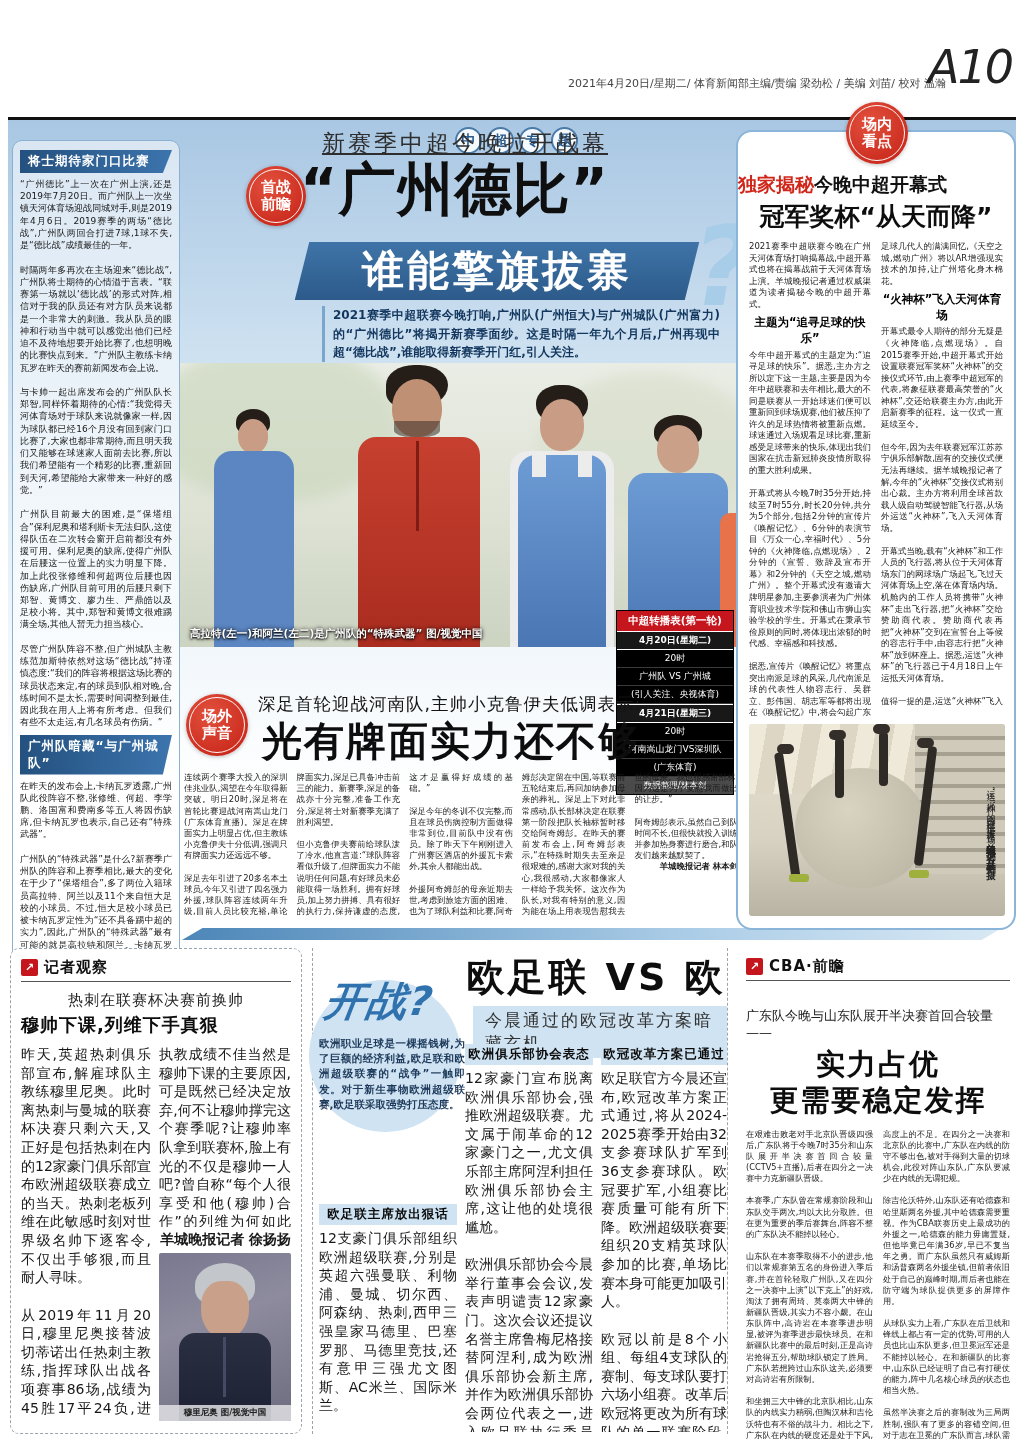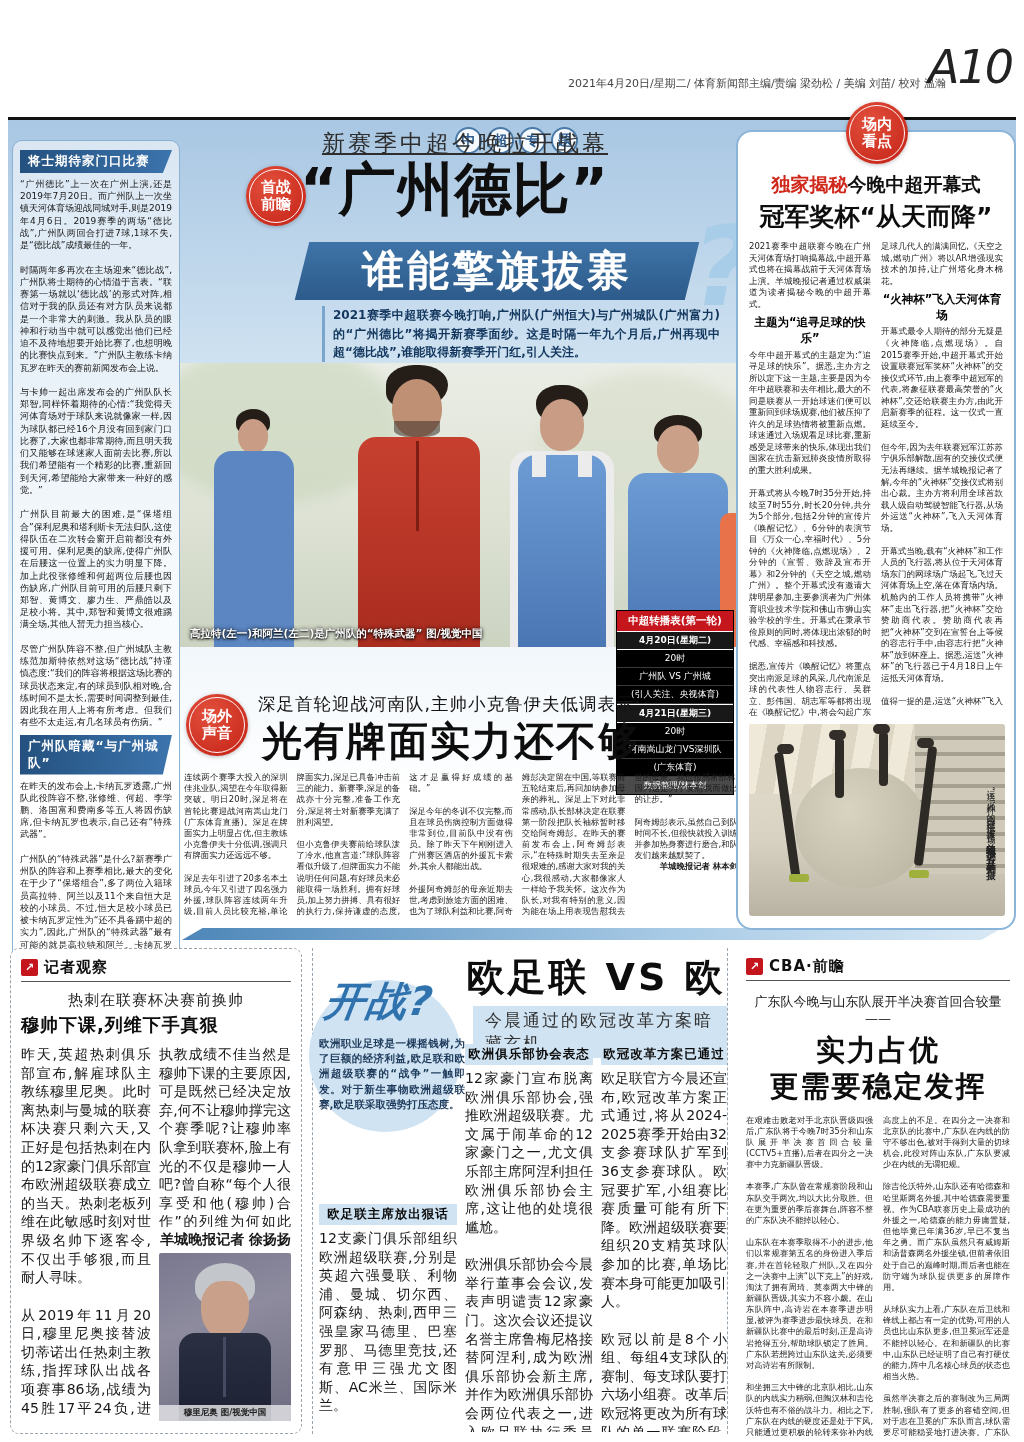--- a/index.html
+++ b/index.html
@@ -60,21 +60,21 @@
   .tv-foot{background:#4a4a4a;padding:2.5px 1px;font-size:8.5px;}
 
   
   .voice-kicker{font-size:17.5px;color:#141414;letter-spacing:1px;}
   .voice-head{font-size:40px;font-weight:900;color:#0d0d0d;letter-spacing:2px;}
   .cols5{column-count:5;column-gap:9px;font-size:8.4px;line-height:1.33;overflow:hidden;}
   .swoosh{background:linear-gradient(90deg,#4c86b8,#a9cbe6 60%,#d9e9f5);clip-path:polygon(2.5% 0,100% 0,97.5% 100%,0 100%);}
 
   
   .spot-box{border:2px solid #8ab4d8;border-radius:16px;background:#fff;}
-  .spot-kicker{font-size:19px;font-weight:bold;text-align:center;color:#111;}
+  .spot-kicker{font-size:19px;font-weight:bold;text-align:left;color:#111;}
   .spot-kicker .rd{color:#d0271b;}
   .spot-head{font-size:25px;font-weight:900;text-align:center;color:#0d0d0d;margin-top:2px;}
   .cols2{column-count:2;column-gap:10px;font-size:8.5px;line-height:1.36;overflow:hidden;}
   .subhead-c{font-size:11.5px;font-weight:bold;text-align:center;margin:5px 0 3px;color:#000;}
   .photo-drone{background:linear-gradient(180deg,#e7e2d4 0%,#d8d2c2 60%,#b9b3a4 100%);overflow:hidden;border-radius:3px;}
   .post{position:absolute;width:9px;background:#2e2a26;border-radius:4px;}
   .knob{position:absolute;width:17px;height:10px;background:#332e29;border-radius:5px;}
   .vcap{position:absolute;right:6px;top:52%;transform:translateY(-50%);writing-mode:vertical-rl;
         font-size:9px;color:#222;letter-spacing:2px;line-height:1.6;}
   .vcap b{font-size:9.5px;}
@@ -92,21 +92,21 @@
   .mou-cap{position:absolute;left:0;right:0;bottom:0;background:rgba(225,225,228,.85);color:#222;
         font-size:8.5px;font-weight:bold;text-align:center;padding:2px 0;}
 
   .war-circle{border-radius:50%;background:#cfe3f2;}
   .war-label{font-size:40px;font-weight:900;font-style:italic;color:#2f72ad;transform:skewX(-8deg);letter-spacing:2px;}
   .euro-head{font-size:38px;font-weight:900;color:#0d0d0d;letter-spacing:3px;text-align:center;}
   .euro-sub{background:#cfe3f2;color:#333;font-size:17px;padding:3px 12px;letter-spacing:2px;}
   .euro-intro{font-size:10.5px;font-weight:bold;color:#1f3b5c;line-height:1.45;}
   .band-sub{background:#cfe3f2;color:#0d0d0d;font-size:12.5px;font-weight:bold;text-align:center;
         padding:2px 0;margin-bottom:4px;letter-spacing:1px;}
-  .cba-kicker{font-size:13px;text-align:center;color:#222;margin-top:12px;}
+  .cba-kicker{font-size:13px;color:#222;margin-top:26px;}
   .cba-head{font-size:29px;font-weight:900;text-align:center;color:#0d0d0d;line-height:1.25;letter-spacing:2px;}
 </style>
 </head>
 <body>
 
 <div id="page">
 
   <div class="abs dateline" style="right:78px;top:76px;">2021年4月20日/星期二/ 体育新闻部主编/责编 梁劲松 / 美编 刘苗/ 校对 温瀚</div>
   <div class="abs pageno" style="right:12px;top:40px;font-style:italic;">A10</div>
   <div class="abs black-rule" style="left:8px;top:117px;width:1008px;"></div>

